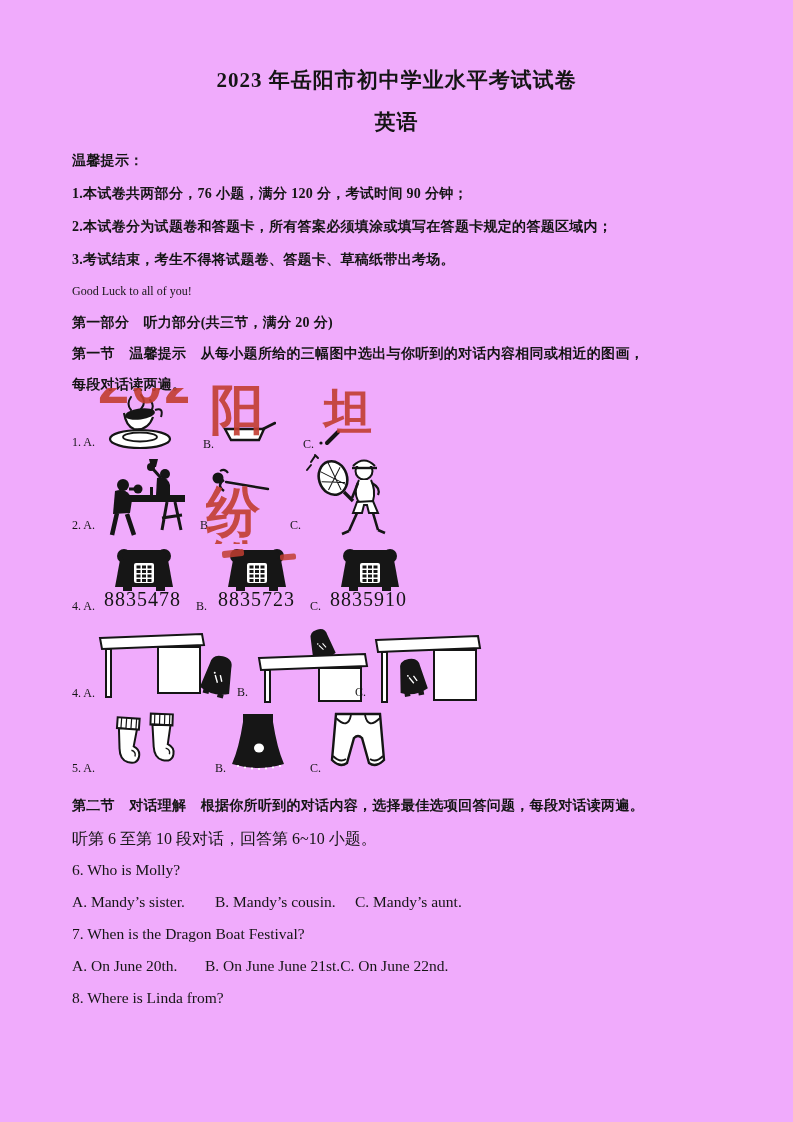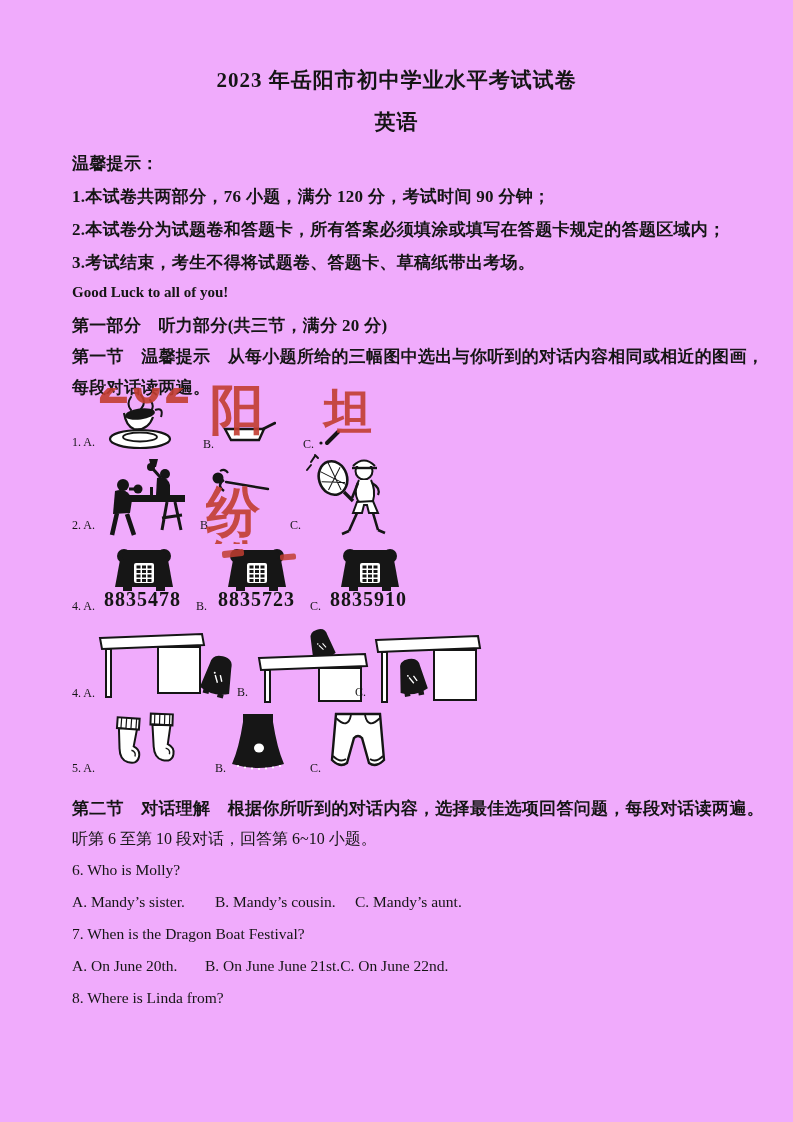--- a/index.html
+++ b/index.html
@@ -3,29 +3,29 @@
 <meta charset="utf-8">
 <style>
   html,body{margin:0;padding:0;background:#888;}
   .page{
     position:relative;width:793px;height:1122px;background:#f0abfc;
     margin:0 auto;overflow:hidden;
     font-family:"Liberation Serif","DejaVu Serif",serif;color:#151515;
   }
   .abs{position:absolute;margin:0;white-space:nowrap;}
   .center{left:0;width:793px;text-align:center;}
-  .zh{font-size:17px;font-weight:700;letter-spacing:0.3px;}
+  .zh{font-size:14px;font-weight:700;letter-spacing:0.3px;}
   .zh-reg{font-size:16px;font-weight:400;}
   .en{font-size:15.5px;font-weight:400;}
-  .en-b{font-size:15px;font-weight:700;}
+  .en-b{font-size:12px;font-weight:400;}
   .title{font-size:21px;font-weight:700;letter-spacing:1px;}
   .pics{position:absolute;left:0;top:388px;width:793px;height:400px;}
   .pic{position:absolute;z-index:1;}
   .lbl{position:absolute;z-index:1;font-size:12px;font-family:"Liberation Serif",serif;}
-  .phone-num{position:absolute;z-index:1;font-size:20px;font-weight:700;letter-spacing:1px;}
+  .phone-num{position:absolute;z-index:1;font-size:20px;font-weight:400;letter-spacing:1px;}
   .wm{position:absolute;z-index:3;color:rgba(193,61,48,0.9);font-weight:700;
       font-family:"Liberation Sans",sans-serif;line-height:1;pointer-events:none;}
   .wm-clip{overflow:hidden;}
   .wm-inner{position:absolute;left:0;}
   .wm-dash{position:absolute;z-index:3;background:rgba(193,61,48,0.85);border-radius:2px;}
   svg{display:block;}
 </style>
 </head>
 <body>
 

